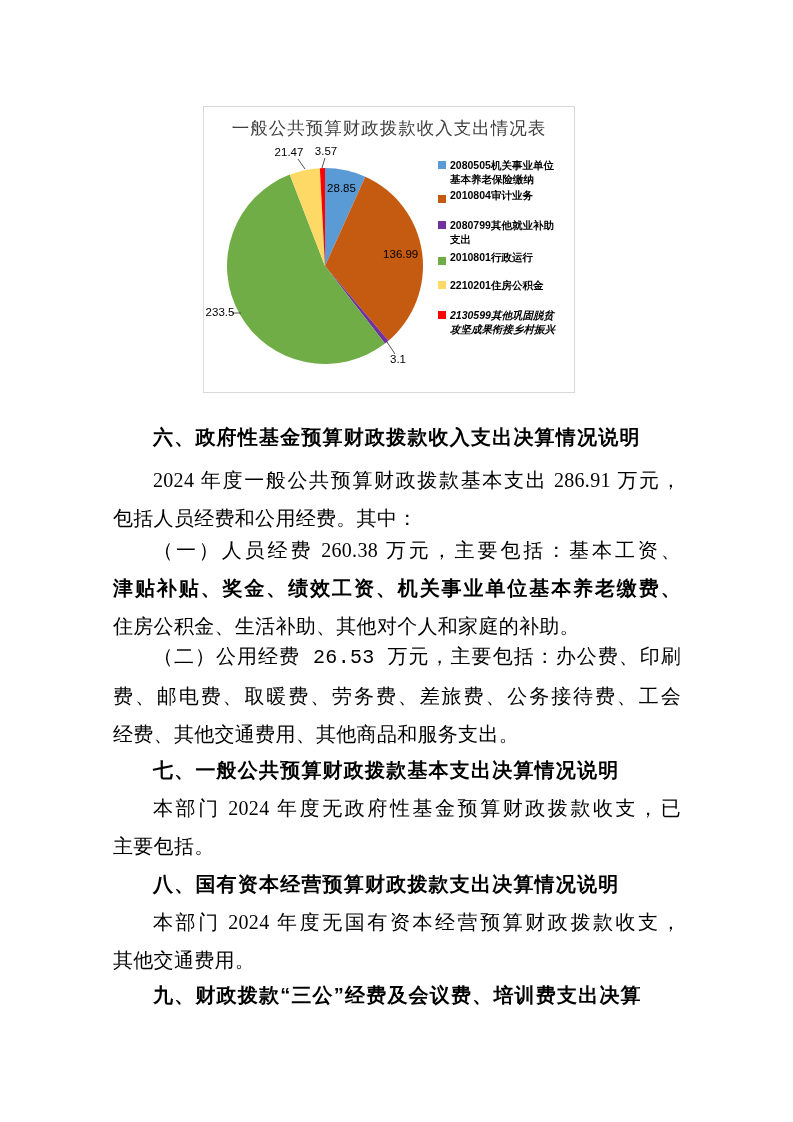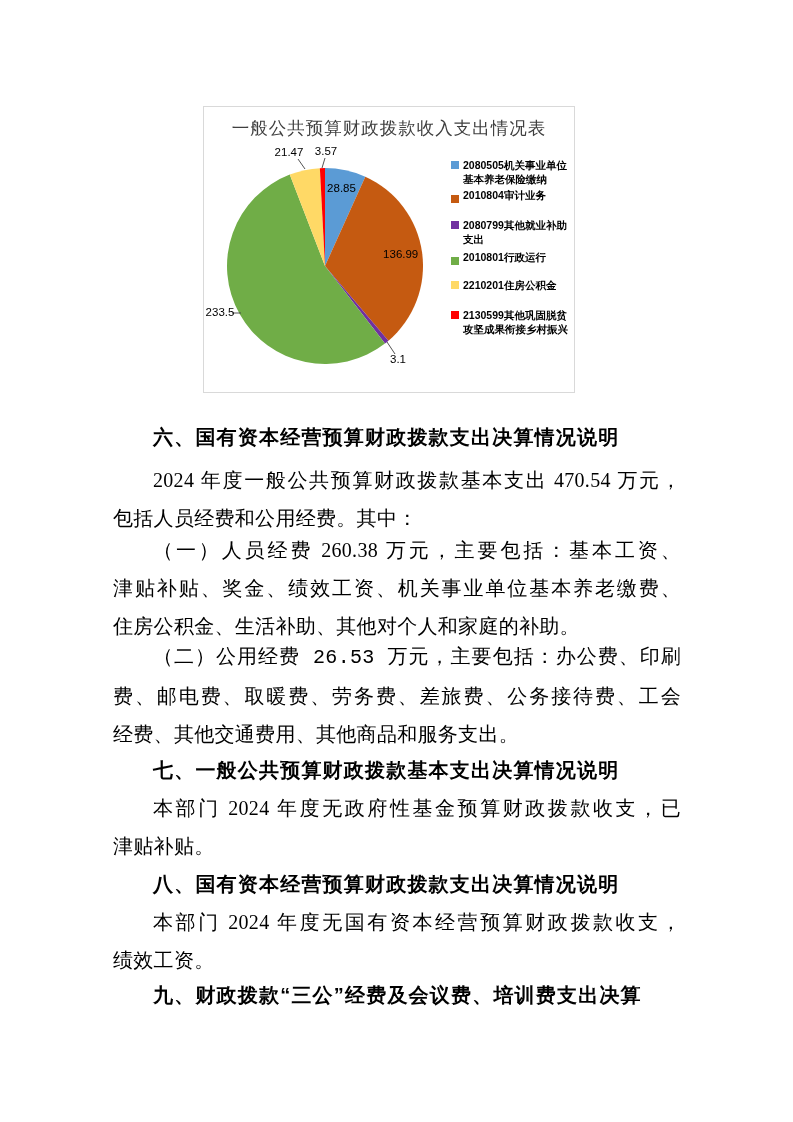--- a/index.html
+++ b/index.html
@@ -6,21 +6,21 @@
   .page{position:relative;width:793px;height:1122px;background:#ffffff;overflow:hidden;
         font-family:"Liberation Serif", serif;color:#000;}
   
   .chart-box{position:absolute;left:203px;top:106px;width:372px;height:287px;
              border:1px solid #d9d9d9;background:#ffffff;box-sizing:border-box;}
   .chart-title{position:absolute;left:0;right:0;top:9px;text-align:center;
                font-size:17.5px;letter-spacing:1px;color:#3f3f3f;
                font-family:"Liberation Serif", serif;white-space:nowrap;}
   .pie-svg{position:absolute;left:0;top:0;}
   .legend{position:absolute;left:0;top:0;width:100%;height:100%;}
-  .legend-item{position:absolute;left:247px;width:122px;display:flex;gap:4px;
+  .legend-item{position:absolute;left:234px;width:122px;display:flex;gap:4px;
                font-family:"Liberation Sans", sans-serif;font-size:10.5px;font-weight:700;
                line-height:13.5px;color:#000;}
   .legend-swatch{width:8px;height:8px;margin-top:2px;flex:none;}
   .legend-label{word-break:break-all;}
   
   .doc-line{position:absolute;left:113px;width:568px;line-height:38px;font-size:20px;}
   .heading-line{font-family:"Liberation Sans", sans-serif;font-weight:700;
                 letter-spacing:1.2px;text-indent:40px;white-space:nowrap;}
   .pline{text-align:justify;text-align-last:justify;letter-spacing:0.3px;}
   .pline.first{text-indent:40px;}
@@ -67,39 +67,39 @@
           <span class="legend-label">2080799其他就业补助支出</span>
         </div>
         <div class="legend-item" style="top: 144px; align-items: flex-end;">
           <span class="legend-swatch" style="background: rgb(112, 173, 71);"></span>
           <span class="legend-label">2010801行政运行</span>
         </div>
         <div class="legend-item" style="top: 172px;">
           <span class="legend-swatch" style="background: rgb(255, 217, 102);"></span>
           <span class="legend-label">2210201住房公积金</span>
         </div>
-        <div class="legend-item" style="top: 202px;">
+        <div class="legend-item" style="top: 202px; font-style: italic;">
           <span class="legend-swatch" style="background: rgb(255, 0, 0);"></span>
           <span class="legend-label">2130599其他巩固脱贫攻坚成果衔接乡村振兴</span>
         </div>
       </div>
   </div>
 
   <div id="doc-body">
-      <div class="doc-line heading-line" style="top: 418px;">六、国有资本经营预算财政拨款支出决算情况说明</div>
-      <div class="doc-line pline first" style="top: 461px;">2024 年度一般公共预算财政拨款基本支出 470.54 万元，</div>
+      <div class="doc-line heading-line" style="top: 418px;">六、政府性基金预算财政拨款收入支出决算情况说明</div>
+      <div class="doc-line pline first" style="top: 461px;">2024 年度一般公共预算财政拨款基本支出 286.91 万元，</div>
       <div class="doc-line pline last" style="top: 499px;">包括人员经费和公用经费。其中：</div>
       <div class="doc-line pline first" style="top: 531px;">（一）人员经费 260.38 万元，主要包括：基本工资、</div>
-      <div class="doc-line pline" style="top: 569px;">津贴补贴、奖金、绩效工资、机关事业单位基本养老缴费、</div>
+      <div class="doc-line pline" style="top: 569px; font-weight: bold;">津贴补贴、奖金、绩效工资、机关事业单位基本养老缴费、</div>
       <div class="doc-line pline last" style="top: 607px;">住房公积金、生活补助、其他对个人和家庭的补助。</div>
       <div class="doc-line pline first" style="top: 639px; font-family: Liberation Mono, monospace;">（二）公用经费 26.53 万元，主要包括：办公费、印刷</div>
       <div class="doc-line pline" style="top: 677px;">费、邮电费、取暖费、劳务费、差旅费、公务接待费、工会</div>
       <div class="doc-line pline last" style="top: 715px;">经费、其他交通费用、其他商品和服务支出。</div>
       <div class="doc-line heading-line" style="top: 751px;">七、一般公共预算财政拨款基本支出决算情况说明</div>
       <div class="doc-line pline first" style="top: 789px;">本部门 2024 年度无政府性基金预算财政拨款收支，已</div>
-      <div class="doc-line pline last" style="top: 827px;">津贴补贴。</div>
+      <div class="doc-line pline last" style="top: 827px;">主要包括。</div>
       <div class="doc-line heading-line" style="top: 865px;">八、国有资本经营预算财政拨款支出决算情况说明</div>
       <div class="doc-line pline first" style="top: 903px;">本部门 2024 年度无国有资本经营预算财政拨款收支，</div>
-      <div class="doc-line pline last" style="top: 941px;">绩效工资。</div>
+      <div class="doc-line pline last" style="top: 941px;">其他交通费用。</div>
       <div class="doc-line heading-line" style="top: 976px;">九、财政拨款“三公”经费及会议费、培训费支出决算</div>
     </div>
 
 </div>
 
 </body></html>

